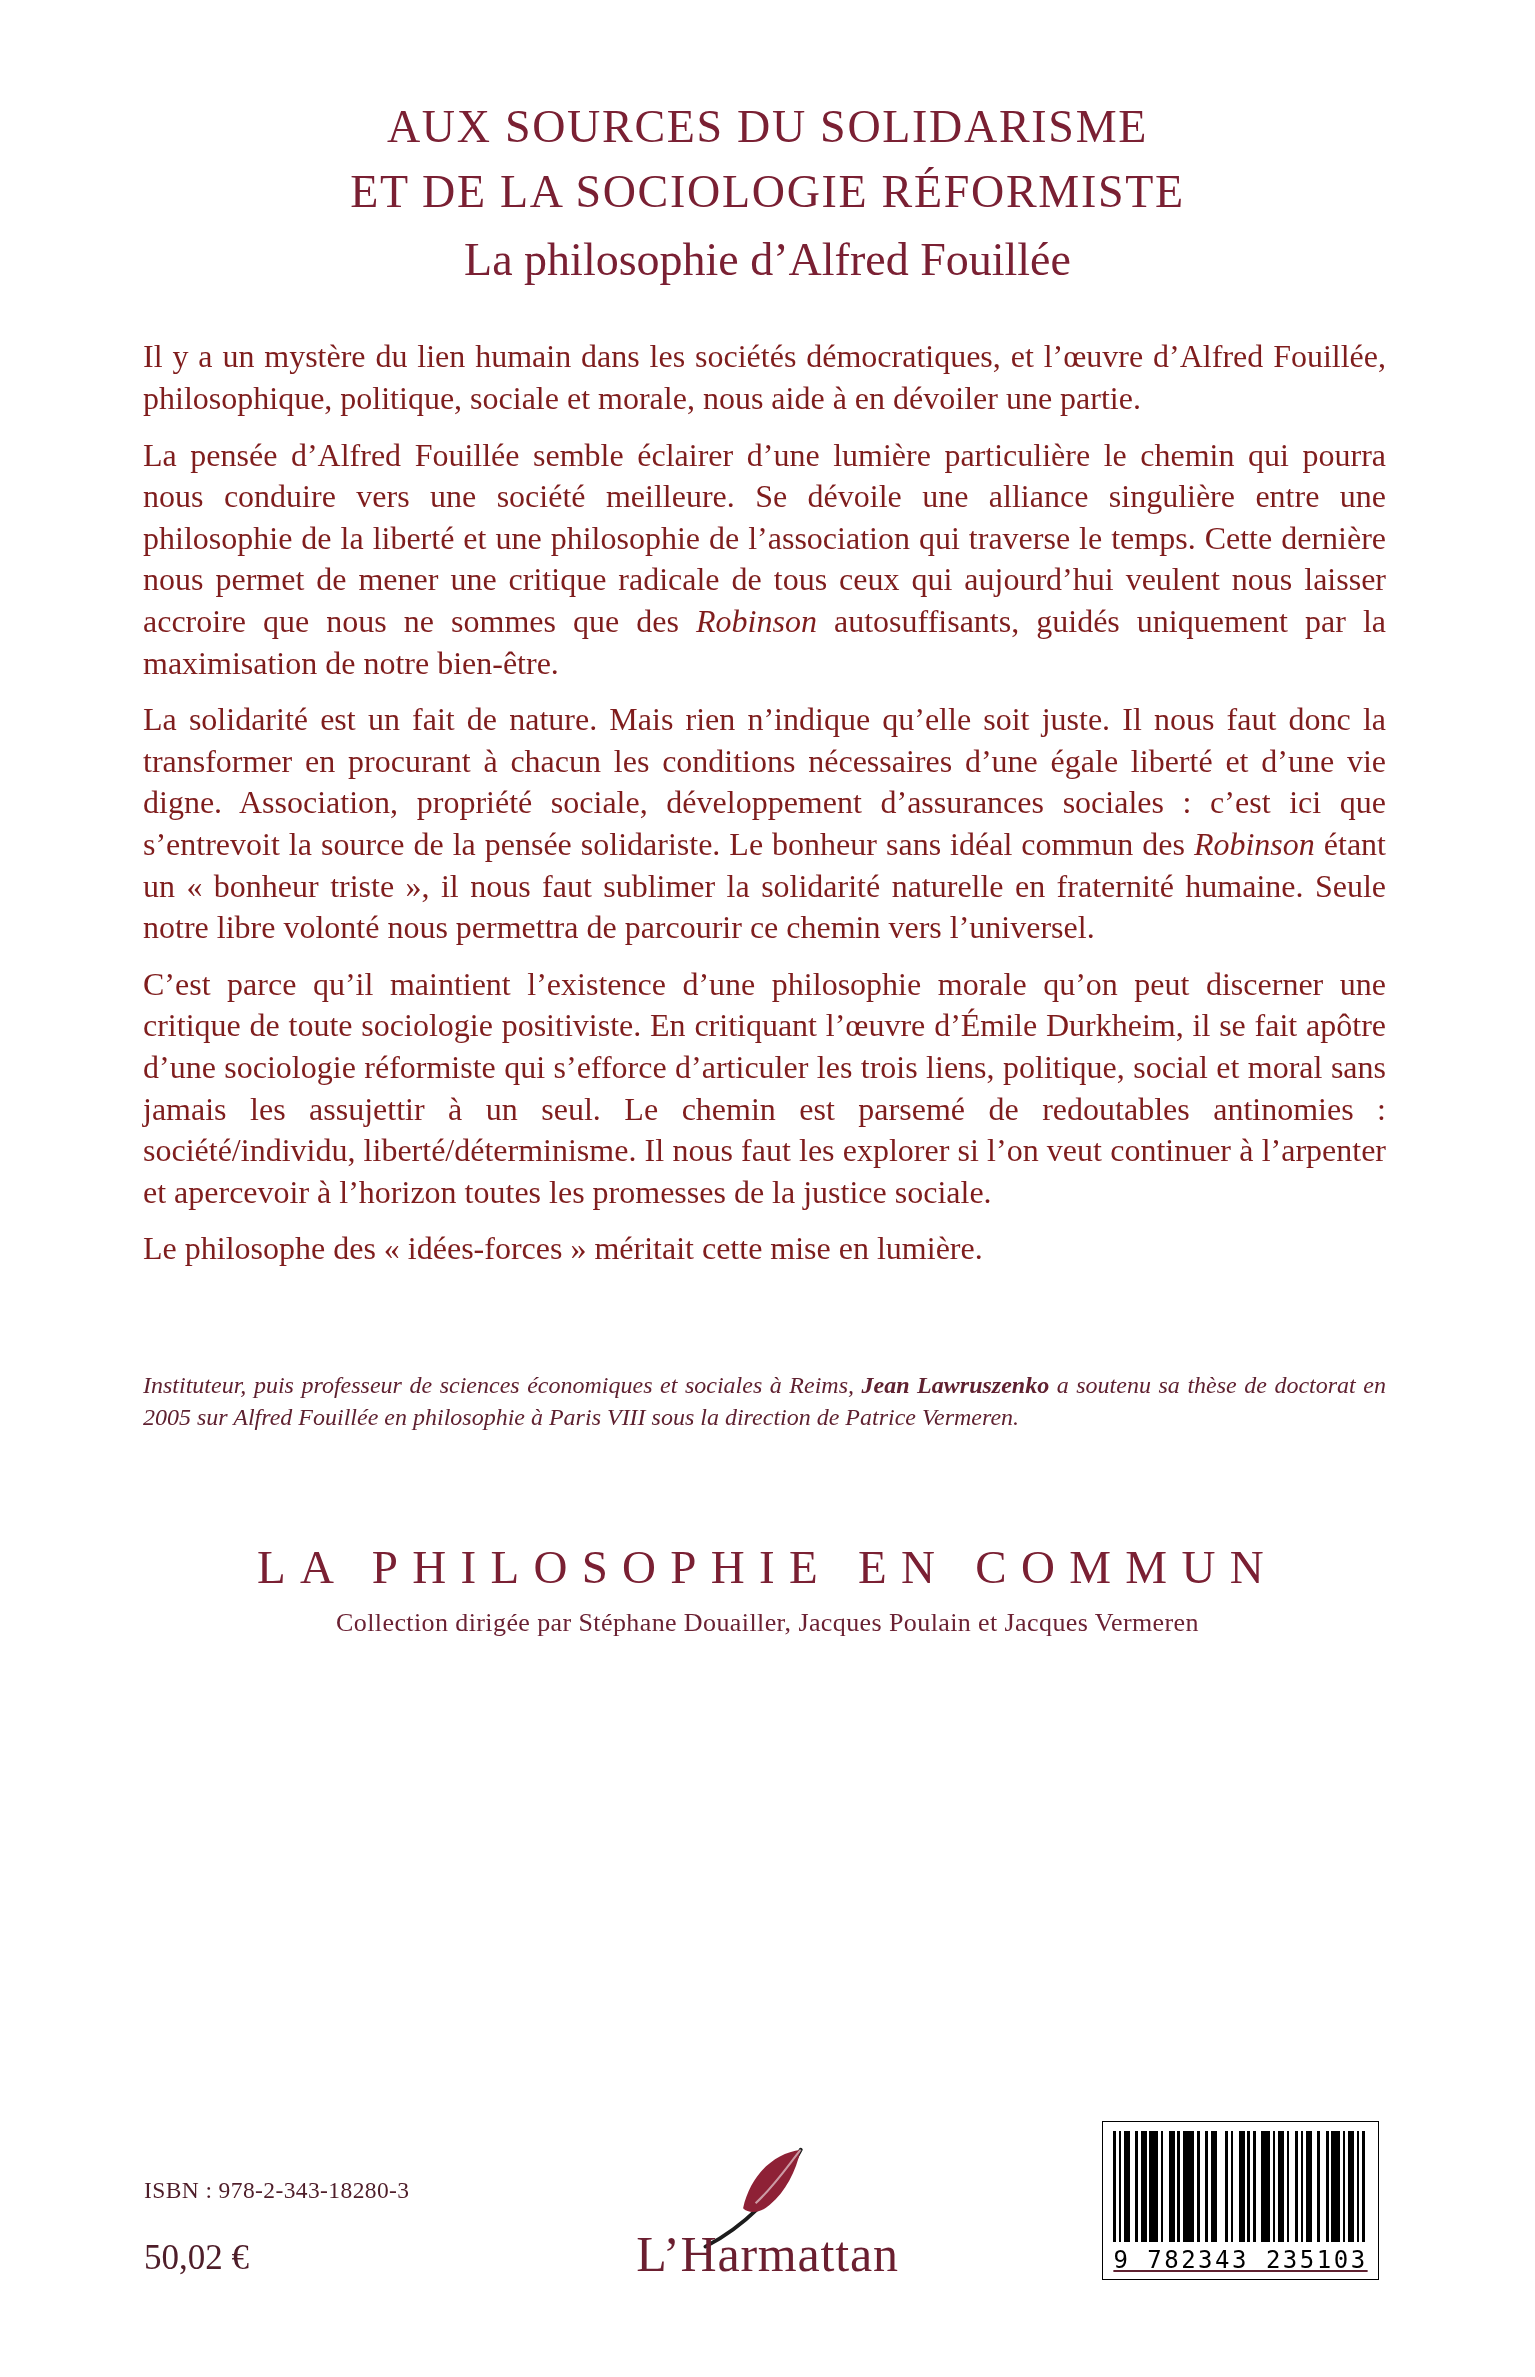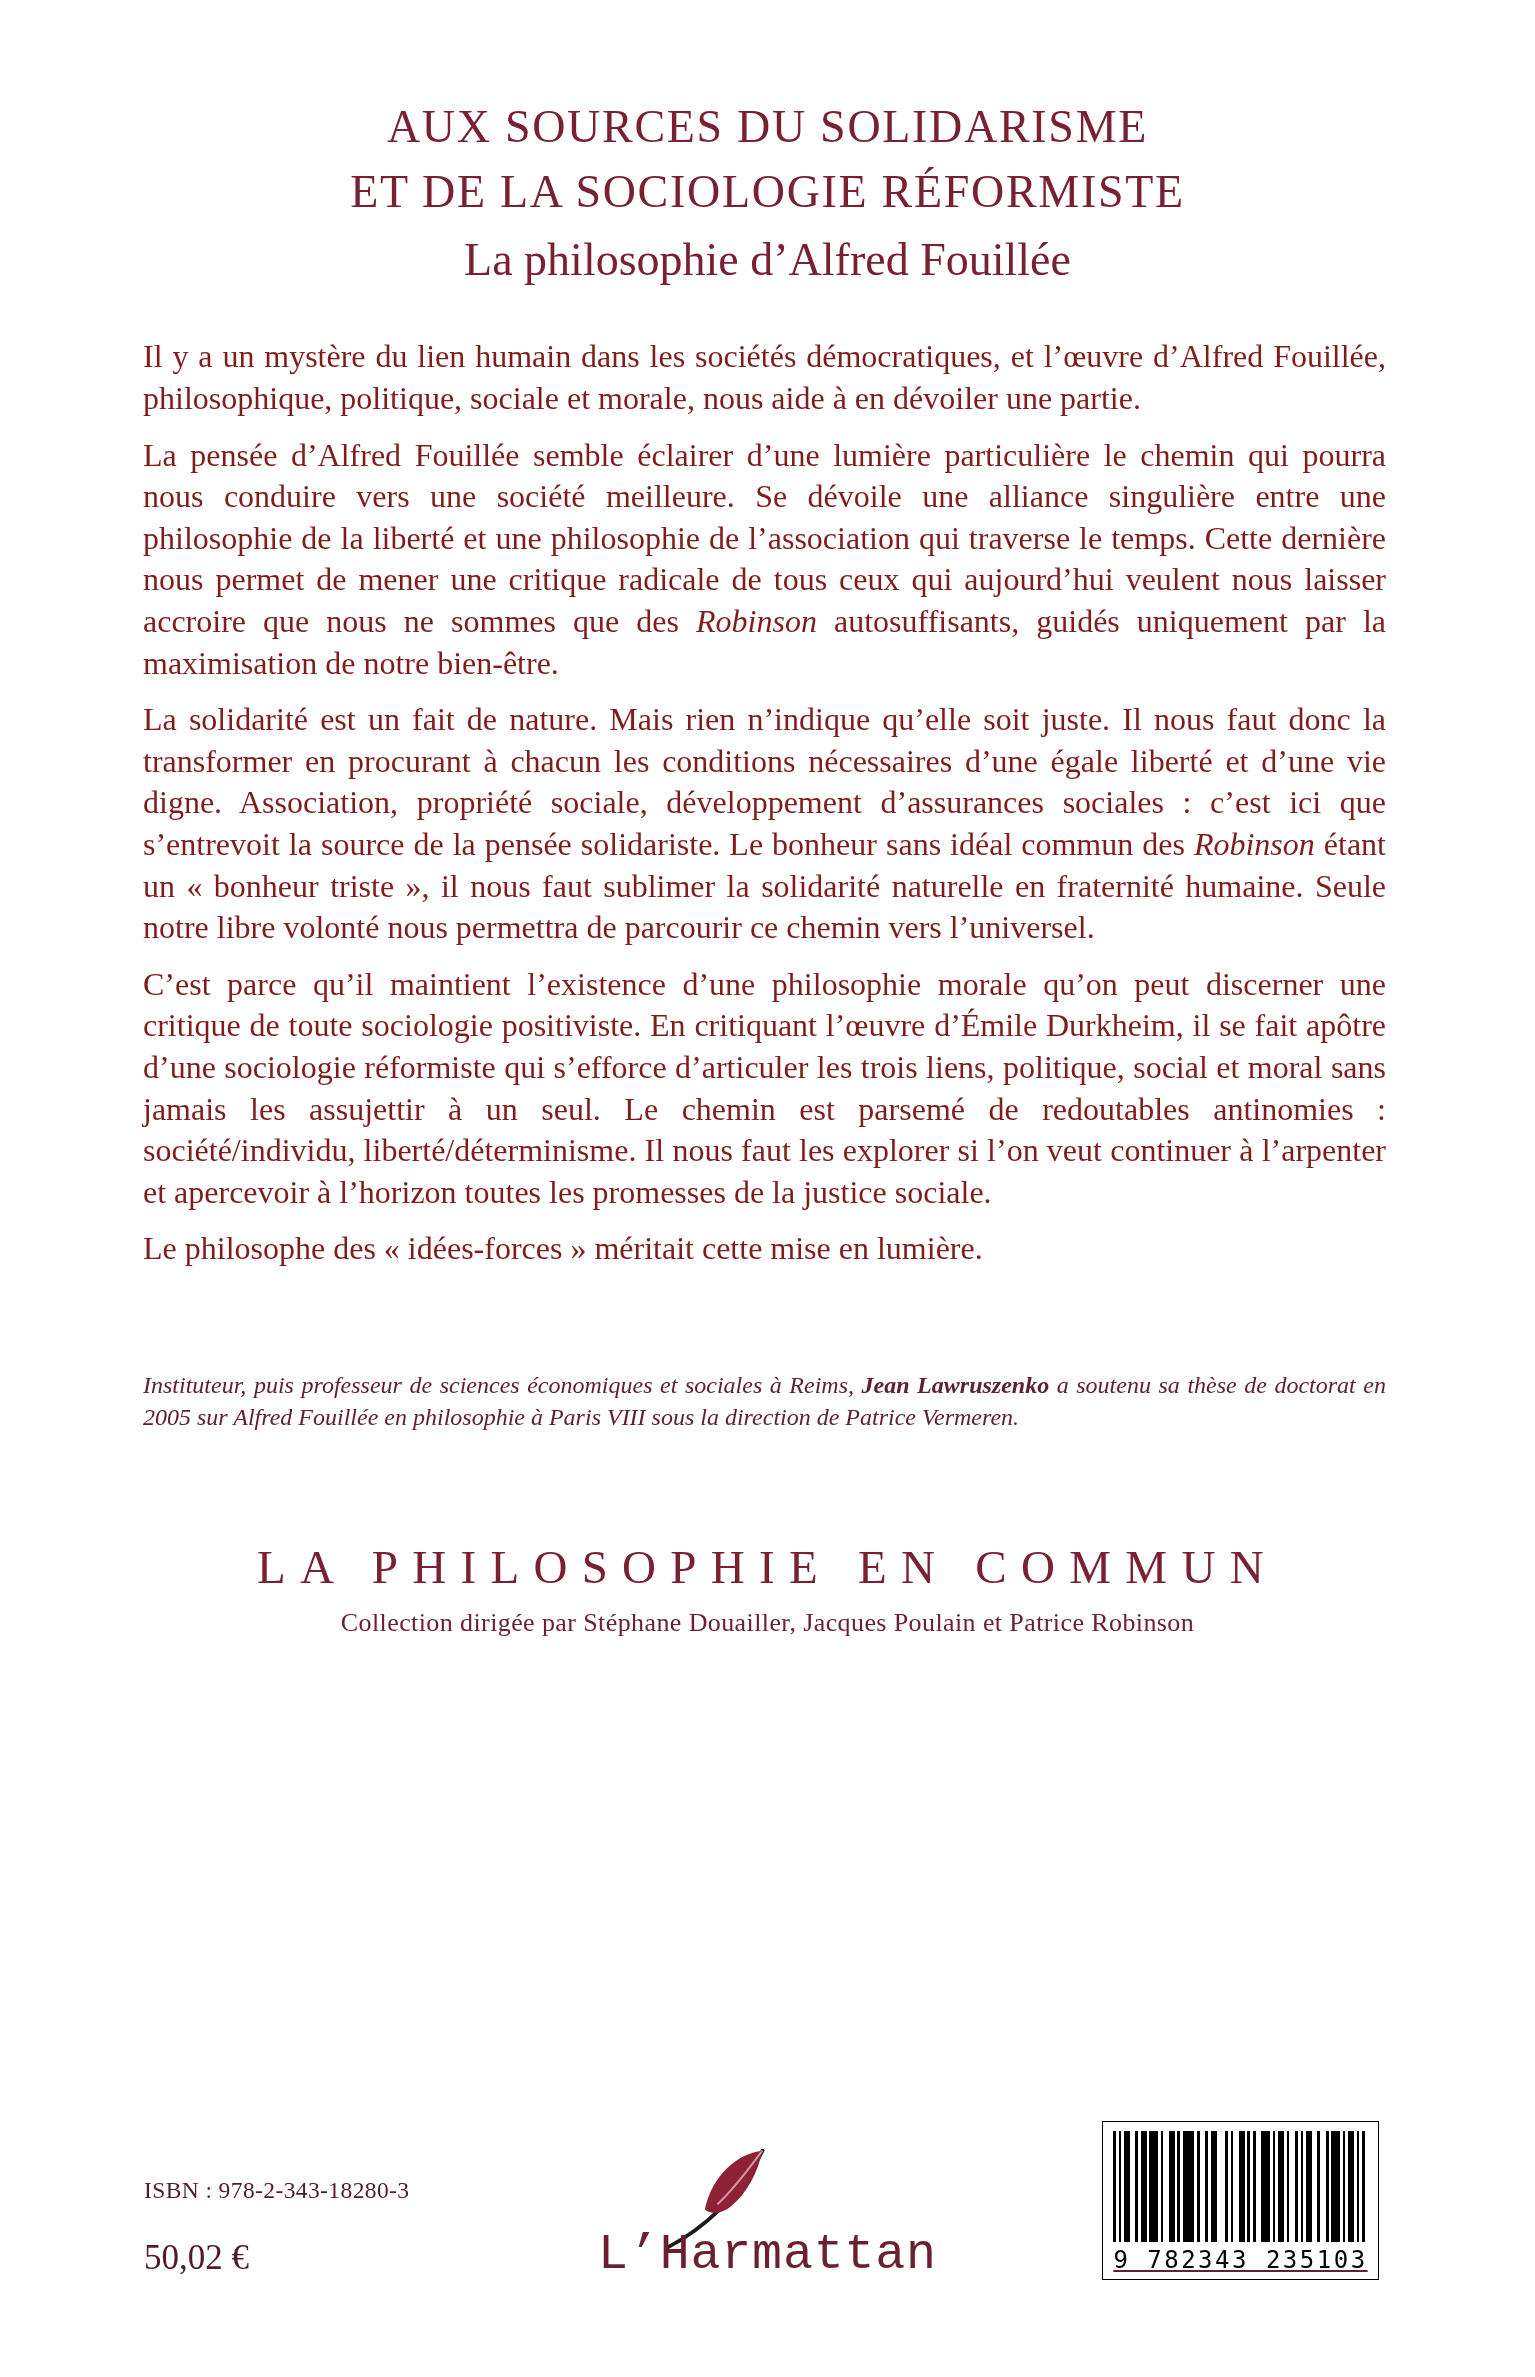--- a/index.html
+++ b/index.html
@@ -54,21 +54,20 @@
   }
   .price {
     position:absolute; left:144px; bottom:99px;
     font-size:35px; color:#4e1d29;
   }
 
   .logo {
     position:absolute; left:50%; bottom:94px;
     transform:translateX(-50%);
     text-align:center;
-    font-family:Liberation Mono, monospace;
   }
   .feather { display:block; margin:0 auto -25px 60px; }
   .logo-text { font-size:50px; color:#6b1f30; letter-spacing:0.8px; white-space:nowrap; }
 
   .barcode {
     position:absolute; right:156px; bottom:97px;
     width:277px;
     background:#ffffff;
     border:1.7px solid #000000;
     padding:8.4px 10px 5px 10px;
@@ -102,21 +101,21 @@
     <p class="para">La pensée d’Alfred Fouillée semble éclairer d’une lumière particulière le chemin qui pourra nous conduire vers une société meilleure. Se dévoile une alliance singulière entre une philosophie de la liberté et une philosophie de l’association qui traverse le temps. Cette dernière nous permet de mener une critique radicale de tous ceux qui aujourd’hui veulent nous laisser accroire que nous ne sommes que des <i>Robinson</i> autosuffisants, guidés uniquement par la maximisation de notre bien-être.</p>
     <p class="para">La solidarité est un fait de nature. Mais rien n’indique qu’elle soit juste. Il nous faut donc la transformer en procurant à chacun les conditions nécessaires d’une égale liberté et d’une vie digne. Association, propriété sociale, développement d’assurances sociales : c’est ici que s’entrevoit la source de la pensée solidariste. Le bonheur sans idéal commun des <i>Robinson</i> étant un « bonheur triste », il nous faut sublimer la solidarité naturelle en fraternité humaine. Seule notre libre volonté nous permettra de parcourir ce chemin vers l’universel.</p>
     <p class="para">C’est parce qu’il maintient l’existence d’une philosophie morale qu’on peut discerner une critique de toute sociologie positiviste. En critiquant l’œuvre d’Émile Durkheim, il se fait apôtre d’une sociologie réformiste qui s’efforce d’articuler les trois liens, politique, social et moral sans jamais les assujettir à un seul. Le chemin est parsemé de redoutables antinomies : société/individu, liberté/déterminisme. Il nous faut les explorer si l’on veut continuer à l’arpenter et apercevoir à l’horizon toutes les promesses de la justice sociale.</p>
     <p class="para">Le philosophe des « idées-forces » méritait cette mise en lumière.</p>
   </div>
 
   <p class="bio">Instituteur, puis professeur de sciences économiques et sociales à Reims, <b>Jean Lawruszenko</b> a soutenu sa thèse de doctorat en 2005 sur Alfred Fouillée en philosophie à Paris VIII sous la direction de Patrice Vermeren.</p>
 
   <div class="collection">
     <div class="collection-title">LA PHILOSOPHIE EN COMMUN</div>
-    <div class="collection-sub">Collection dirigée par Stéphane Douailler, Jacques Poulain et Patrice Robinson</div>
+    <div class="collection-sub">Collection dirigée par Stéphane Douailler, Jacques Poulain et Jacques Vermeren</div>
   </div>
 
   <div class="footer">
 
     <div class="isbn">ISBN : 978-2-343-18280-3</div>
     <div class="price">50,02 €</div>
 
     <div class="logo">
       <svg class="feather" width="126" height="107" viewBox="0 0 150 128">
         <path d="M10 124 C 52 102, 96 64, 124 8" stroke="#1c1c1c" stroke-width="4.5" fill="none" stroke-linecap="round"></path>

